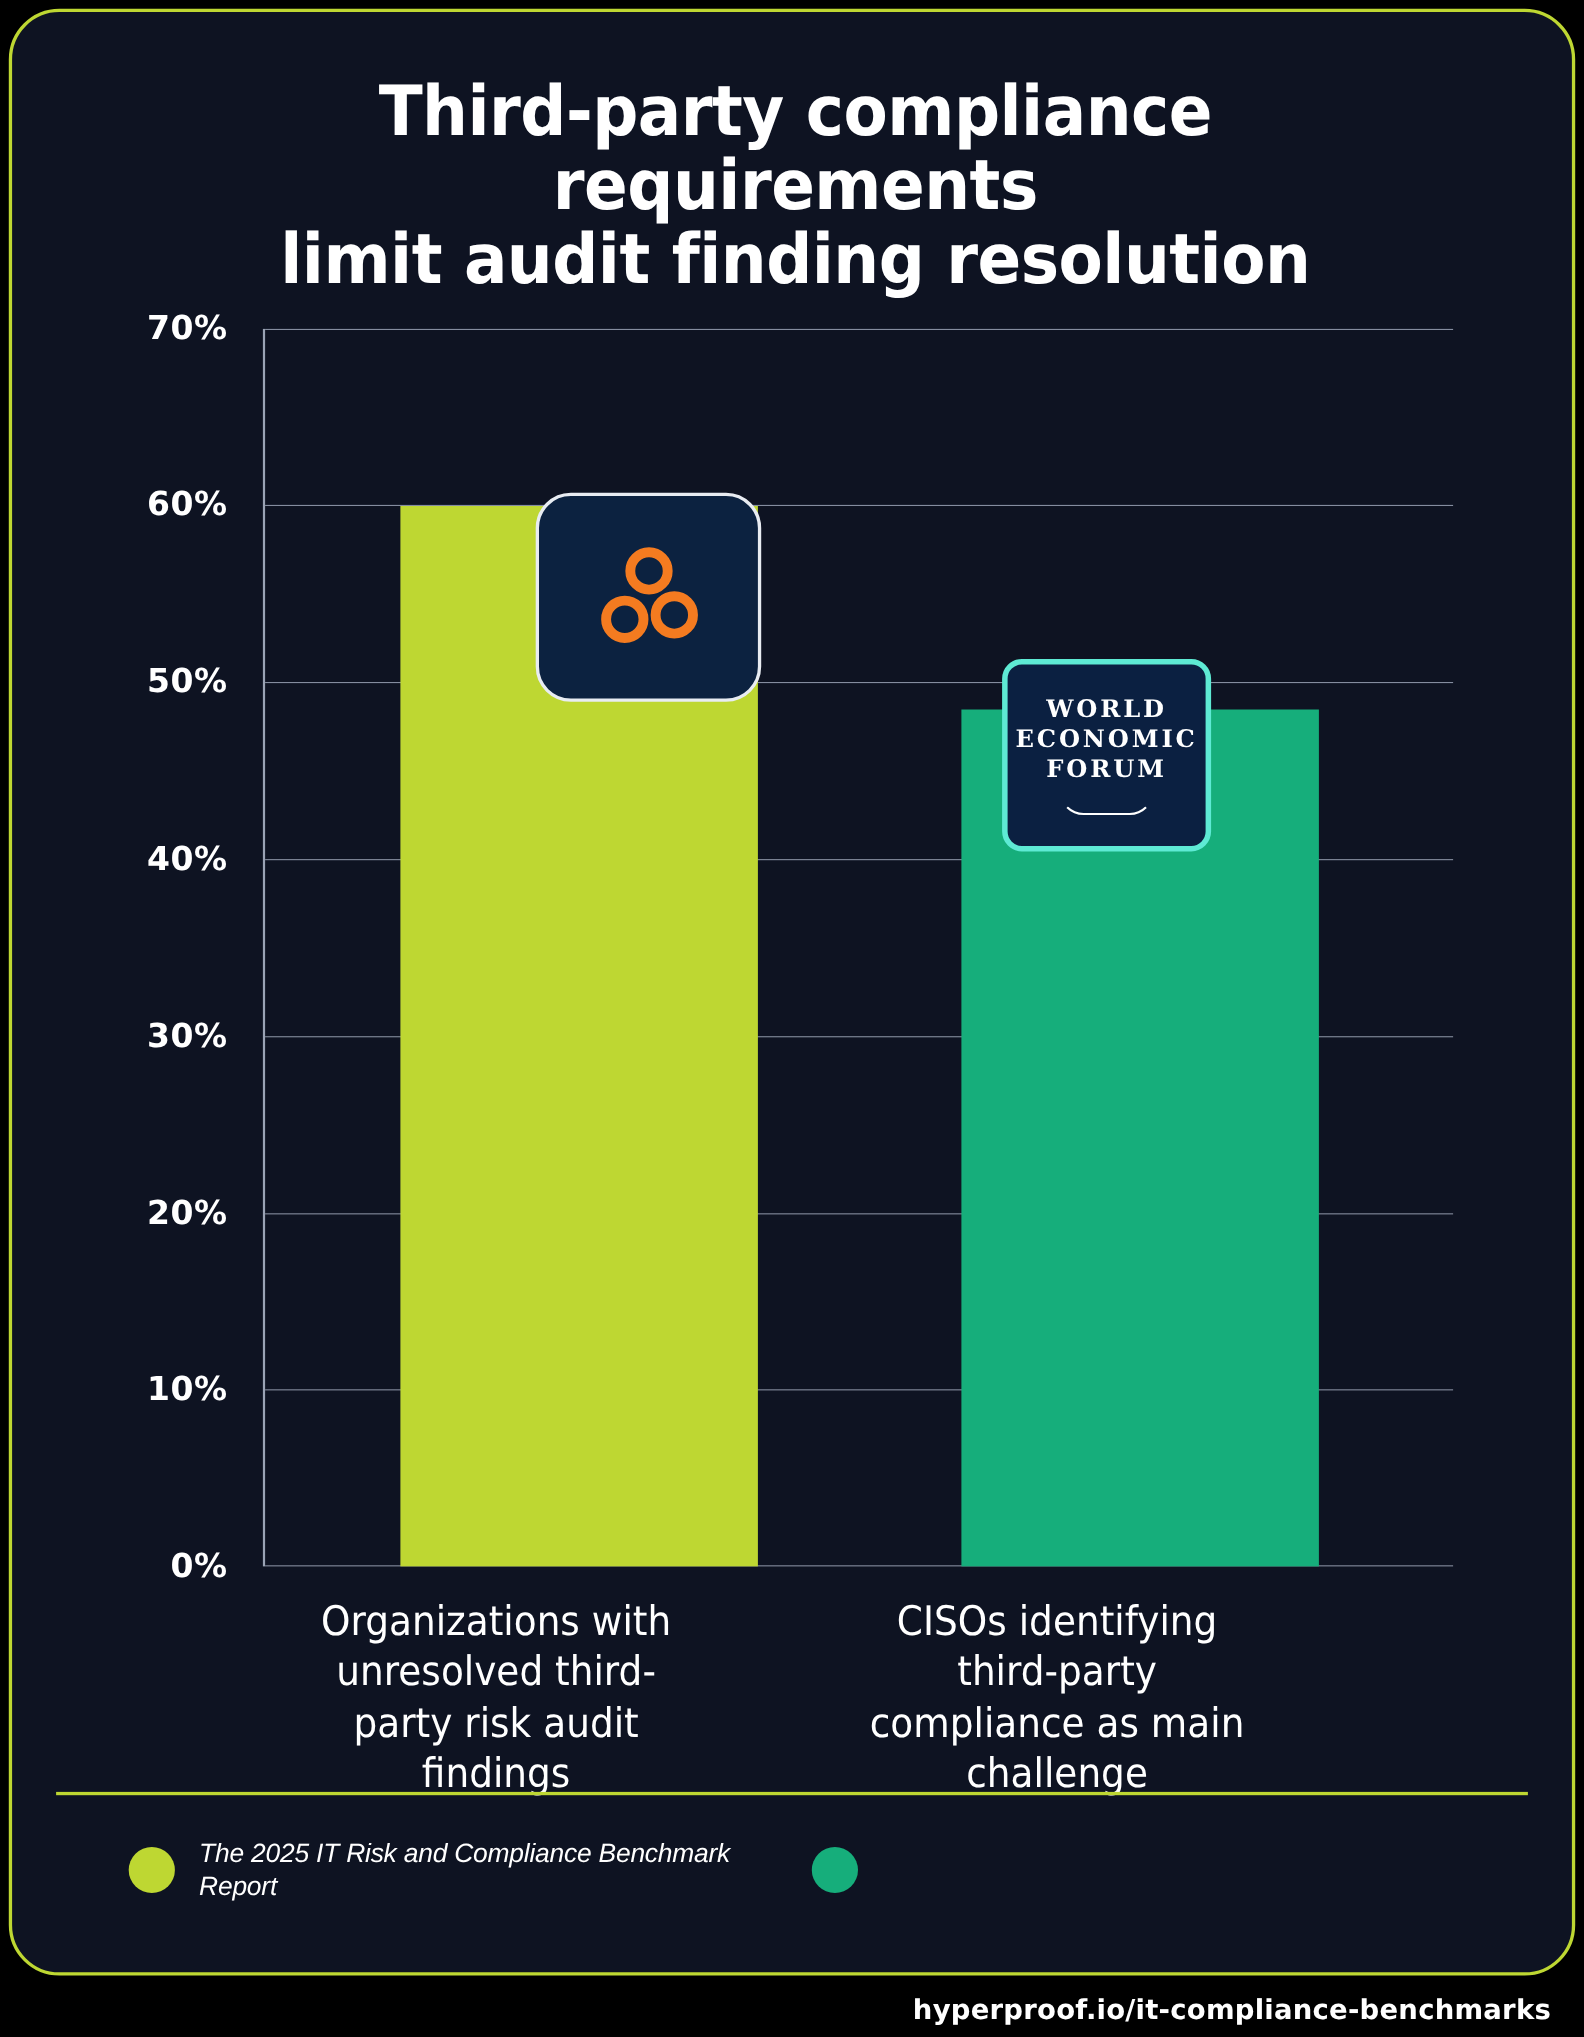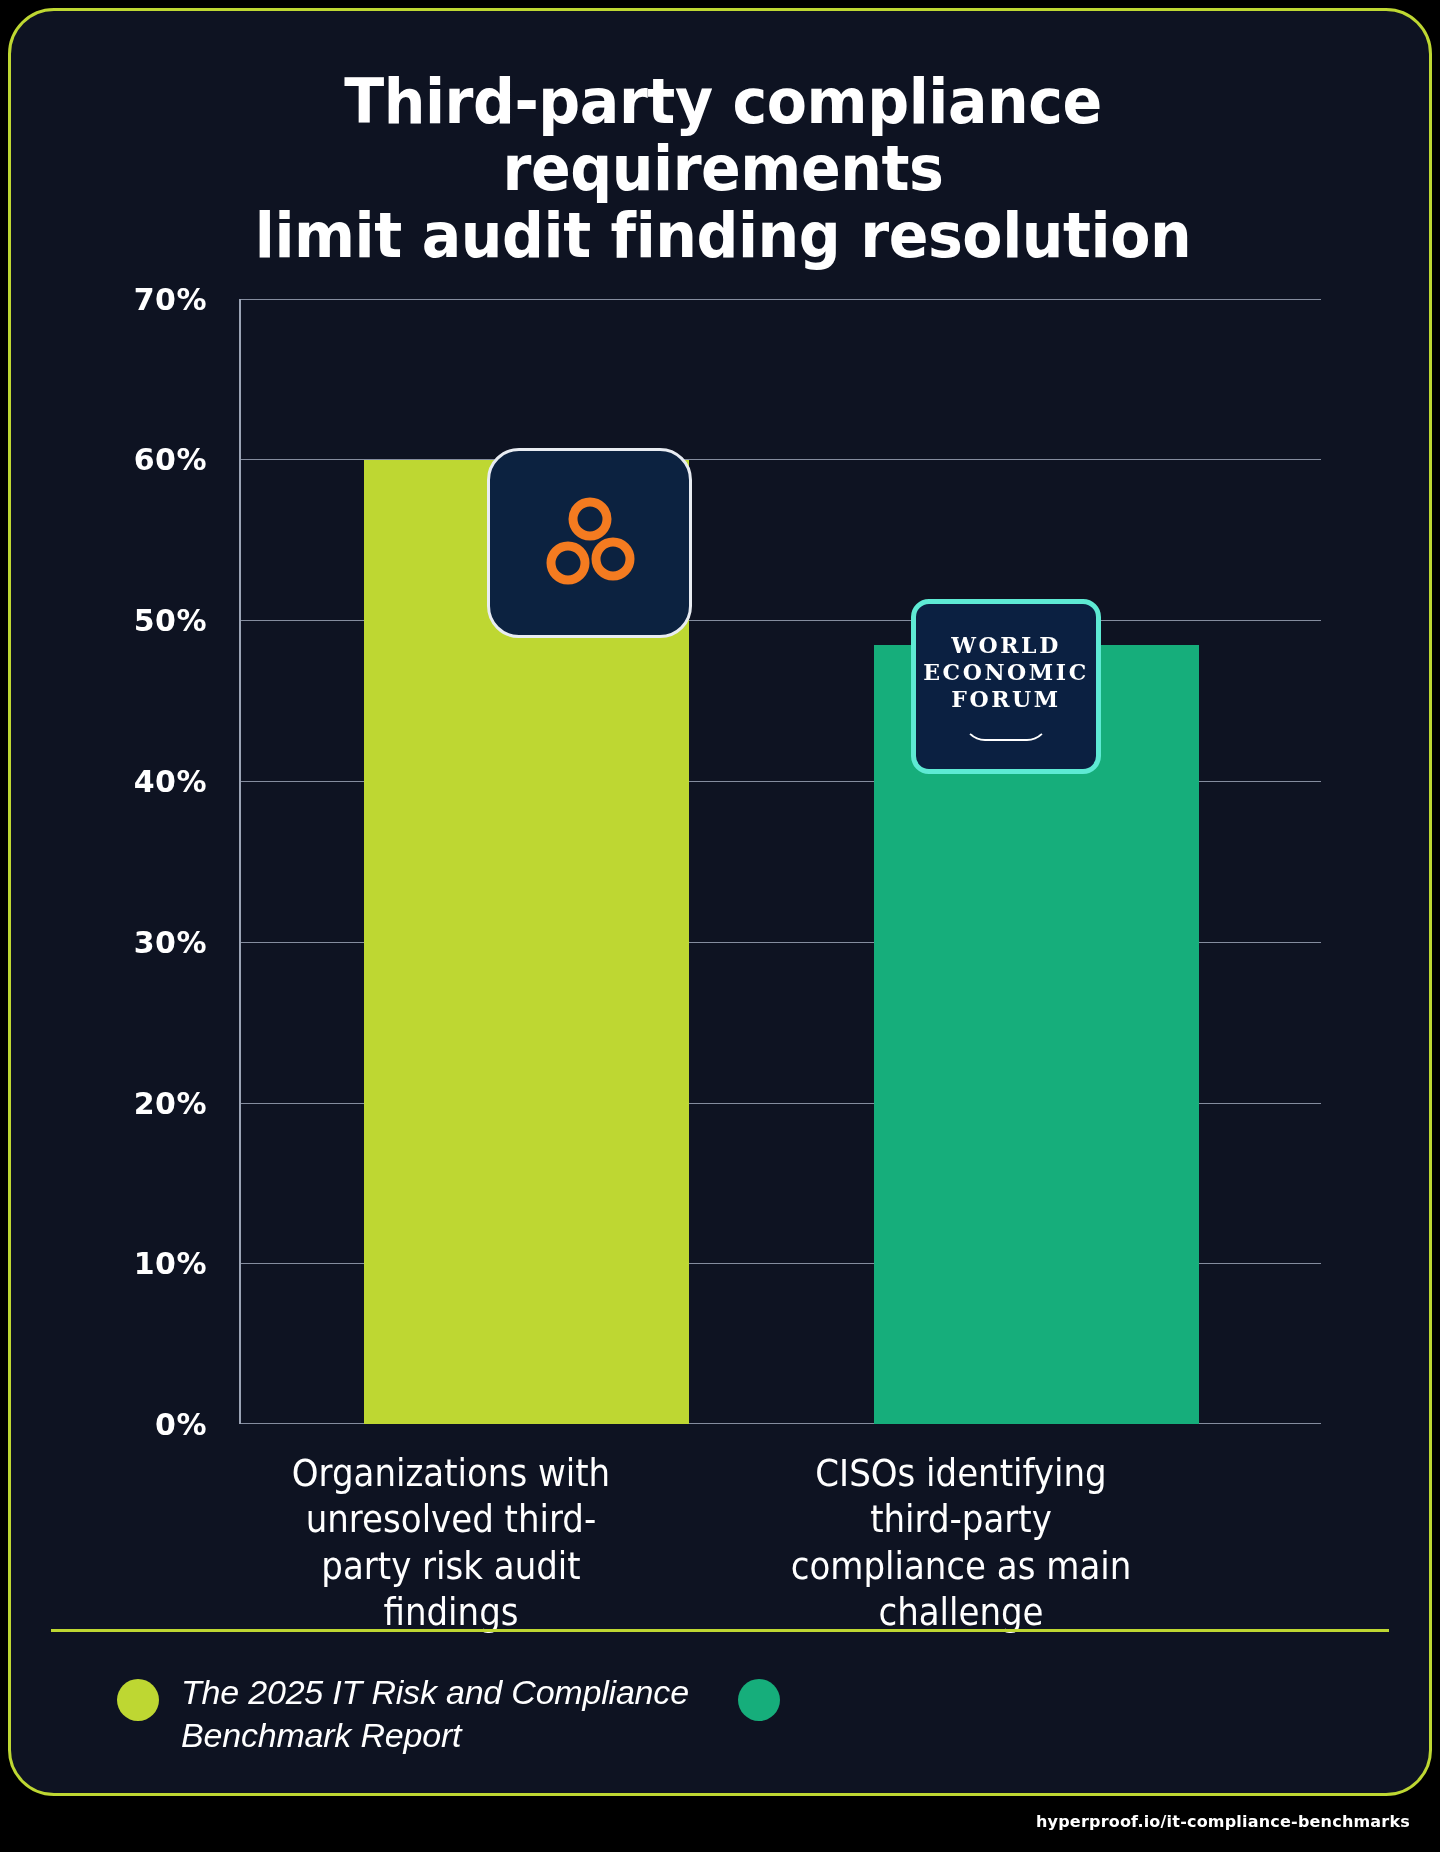--- a/index.html
+++ b/index.html
@@ -161,33 +161,33 @@
   .legend-item:last-child{ padding-left:18px; }
   .dot{
     width:42px;height:42px;border-radius:50%;
     flex:0 0 42px;
     margin-top:8px;
   }
   .dot-a{ background:#bed732; }
   .dot-b{ background:#16ae7b; }
   .legend-label{
     color:#ffffff;
-    font-size:34px;
+    font-size:24px;
     line-height:1.26;
     font-style:italic;
     font-family:"Liberation Sans", sans-serif;
     letter-spacing:-0.2px;
   }
   
   .footer{
     position:absolute;
     right:30px;
     top:1812px;
     color:#ffffff;
-    font-size:16px;
+    font-size:25px;
     font-weight:700;
     letter-spacing:.2px;
     font-family:"DejaVu Sans", sans-serif;
   }
 </style>
 </head>
 <body>
 
 <div class="canvas">
   <div class="card">

